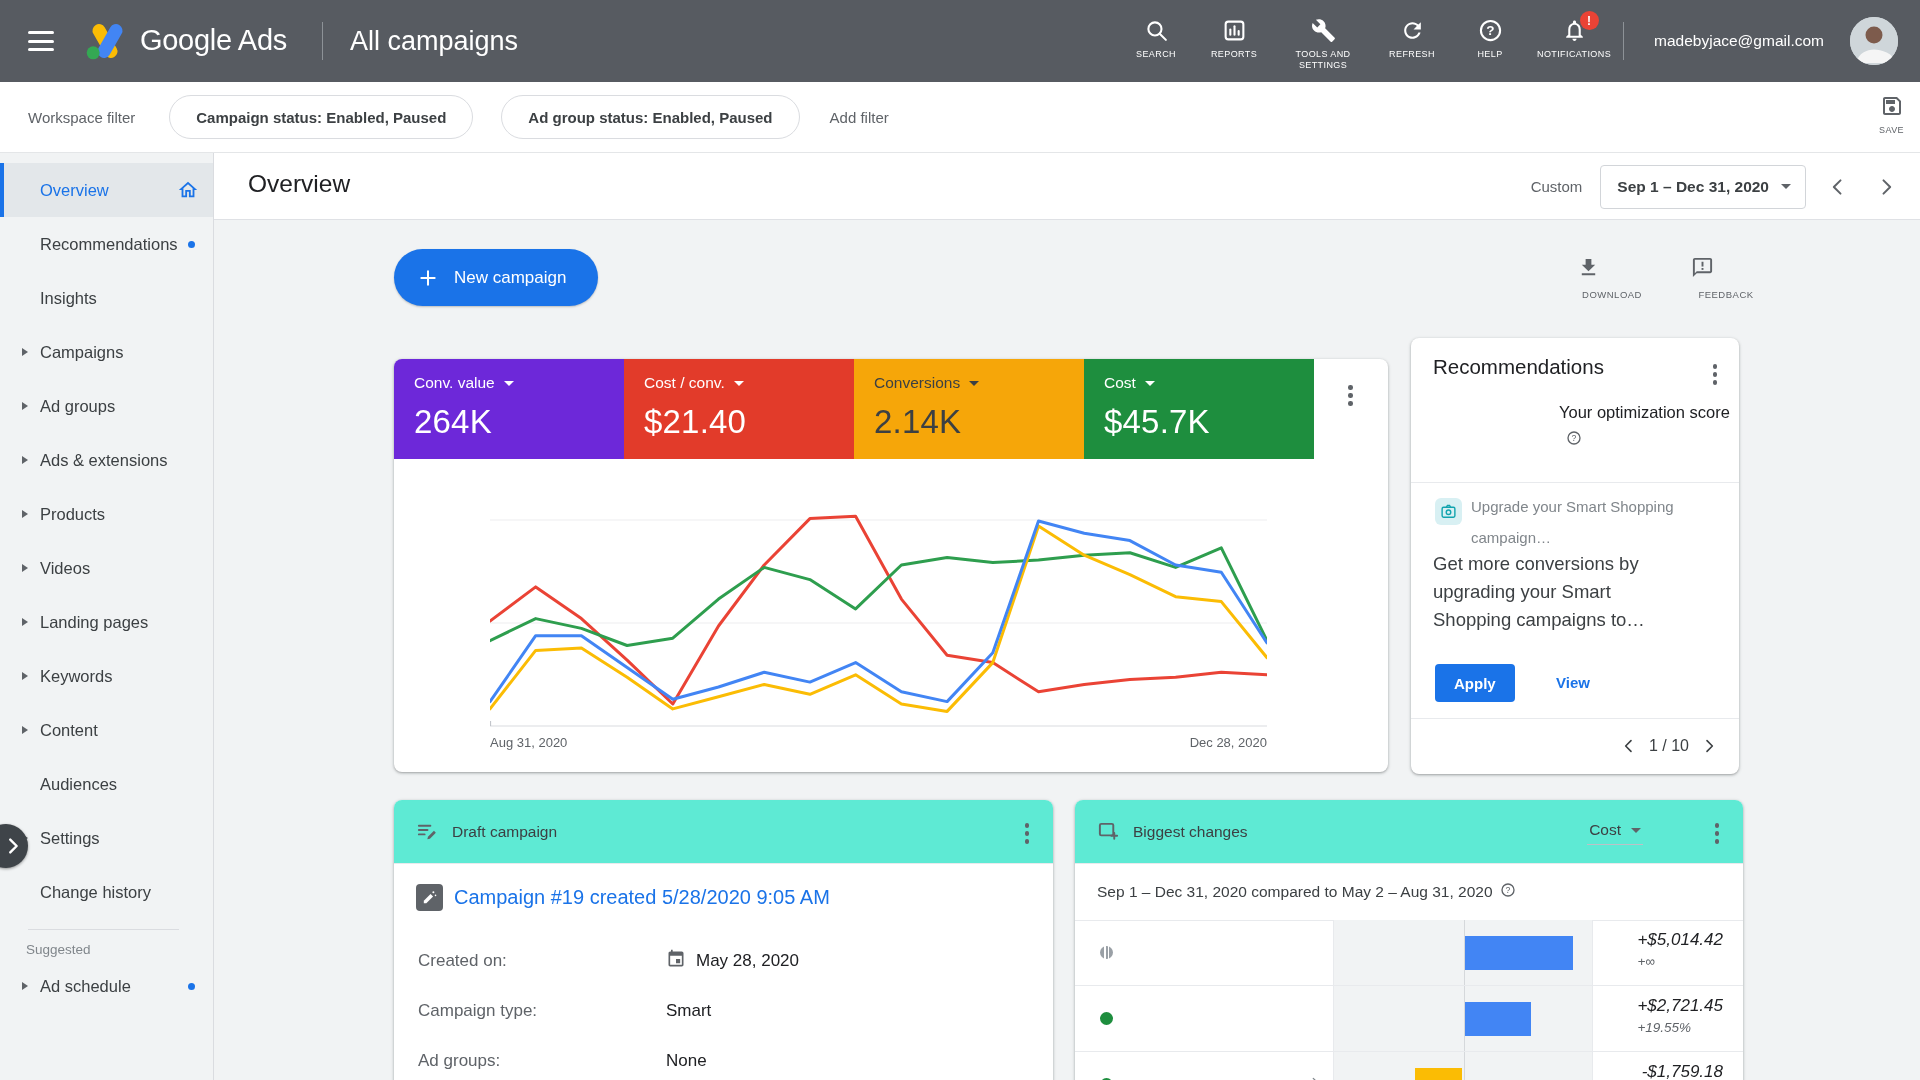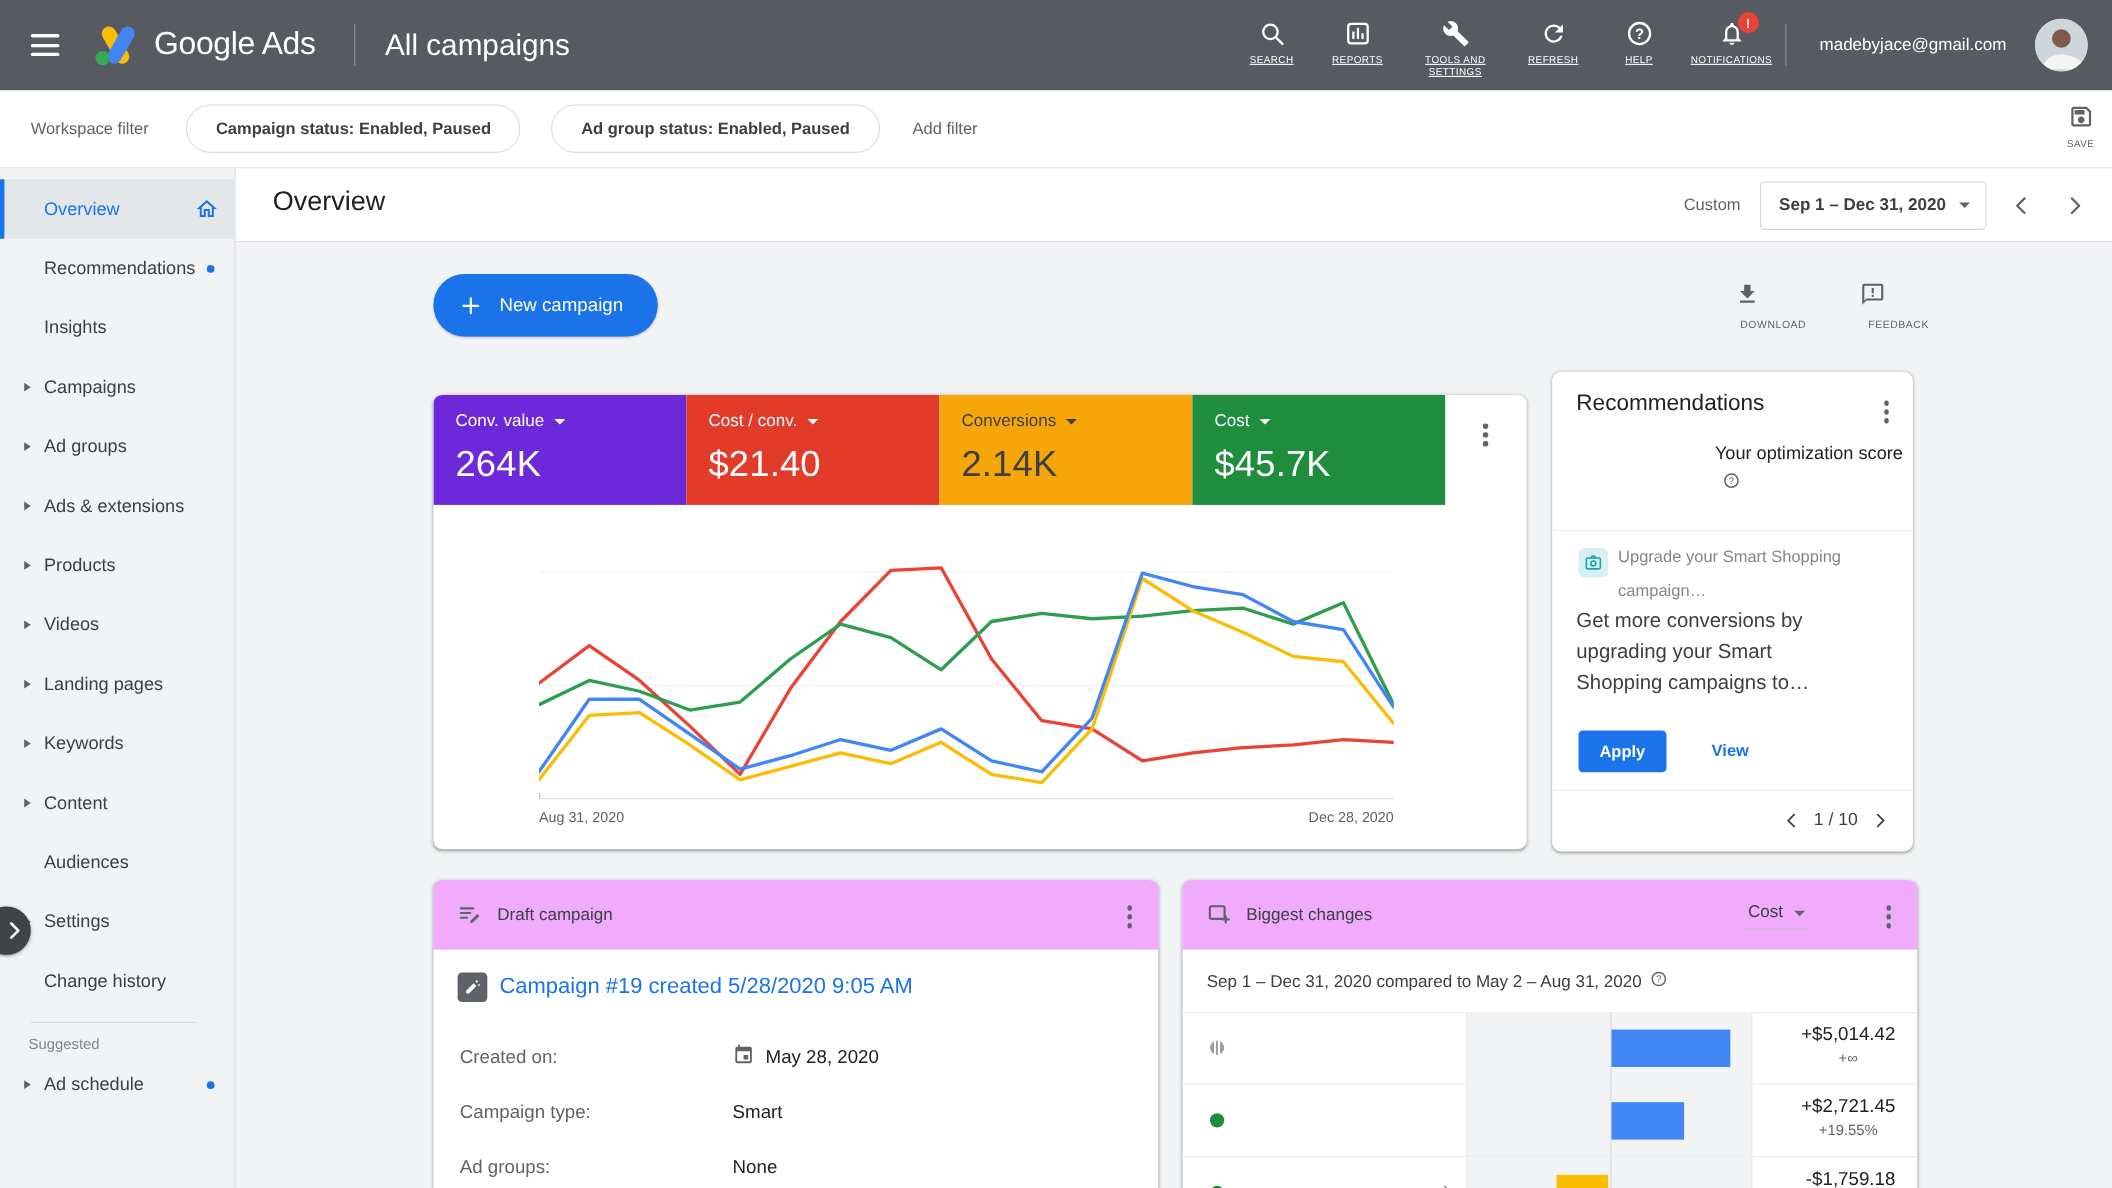--- a/index.html
+++ b/index.html
@@ -13,21 +13,21 @@
   .logo { position:absolute; left:84px; top:21px; }
   .brand { position:absolute; left:140px; top:24px; font-size:29px; color:#fff; font-weight:500; letter-spacing:-.3px; }
   .tb-divider { position:absolute; width:1px; height:38px; top:22px; background:#8d9297; }
   .section-title { position:absolute; left:350px; top:26px; font-size:27px; color:#fff; font-weight:400; }
   .tb-right { position:absolute; right:0; top:0; height:82px; display:flex; align-items:center; }
   .tb-action { position:relative; min-width:78px; max-width:100px; padding:0 8px; display:flex; flex-direction:column; align-items:center; cursor:pointer; }
   .tb-iconwrap { position:relative; height:26px; }
   .tb-icon svg { display:block; }
   .tb-badge { position:absolute; top:-7px; right:-12px; min-width:19px; height:19px; border-radius:50%;
     background:#ea4335; color:#fff; font-size:12px; font-weight:700; display:flex; align-items:center; justify-content:center; }
-  .tb-label { margin-top:5px; font-size:9px; letter-spacing:.4px; color:#fff; text-align:center; line-height:11px; max-width:90px;text-decoration:underline; }
+  .tb-label { margin-top:5px; font-size:9px; letter-spacing:.4px; color:#fff; text-align:center; line-height:11px; max-width:90px; }
   .tb-email { font-size:15.5px; color:#fff; margin:0 26px 0 26px; cursor:pointer; }
   .avatar { width:48px; height:48px; border-radius:50%; overflow:hidden; margin-right:22px; cursor:pointer; background:#dfe3e6; }
 
   
   .filterbar { position:absolute; left:0; top:82px; width:1920px; height:71px; background:#fff;
     border-bottom:1px solid #e4e6e8; display:flex; align-items:center; z-index:10; }
   .wf-label { margin-left:28px; font-size:15px; color:#5f6368; }
   .chips { display:flex; margin-left:34px; gap:28px; }
   .chip { height:44px; border:1px solid #dadce0; border-radius:22px; padding:0 26px; display:flex; align-items:center;
     font-size:15px; font-weight:700; color:#3c4043; background:#fff; cursor:pointer; white-space:nowrap; }
@@ -103,21 +103,21 @@
   .btn-apply { position:absolute; left:24px; top:326px; height:38px; padding:0 19px; background:#1a73e8; color:#fff;
     font-size:15px; font-weight:700; border-radius:4px; display:flex; align-items:center; cursor:pointer; }
   .link-view { position:absolute; left:145px; top:336px; font-size:15px; font-weight:700; color:#1a73e8; cursor:pointer; }
   .pager { position:absolute; right:18px; top:396px; display:flex; align-items:center; gap:8px;
     font-size:16px; color:#3c4043; }
   .pg-btn { cursor:pointer; padding:4px; display:flex; }
 
   
   .draft-card { left:180px; top:580px; width:659px; height:400px; }
   .changes-card { left:861px; top:580px; width:668px; height:400px; }
-  .card-head { position:absolute; left:0; top:0; right:0; height:64px; background:#f0abfc;
+  .card-head { position:absolute; left:0; top:0; right:0; height:64px; background:#5eead4;
     border-bottom:1px solid #e8eaed; border-radius:8px 8px 0 0; }
   .head-icon { position:absolute; left:22px; top:20px; }
   .head-title { position:absolute; left:58px; top:23px; font-size:15.5px; color:#3c4043; }
   .head-menu { position:absolute; right:20px; top:19px; }
   .draft-link-icon { position:absolute; left:22px; top:84px; width:27px; height:27px; border-radius:4px; background:#5f6368;
     display:flex; align-items:center; justify-content:center; }
   .draft-link { position:absolute; left:60px; top:86px; font-size:20px; color:#1a73e8; cursor:pointer; }
   .draft-rows { position:absolute; left:24px; top:136px; right:24px; }
   .draft-row { display:flex; height:50px; align-items:center; font-size:17px; }
   .draft-label { width:248px; color:#5f6368; }
@@ -133,21 +133,21 @@
   .status-dot.enabled { background:#1e8e3e; }
   .status-dot.paused { background:#9aa0a6;
     background-image:linear-gradient(90deg, #9aa0a6 30%, #fff 30%, #fff 44%, #9aa0a6 44%, #9aa0a6 58%, #fff 58%, #fff 72%, #9aa0a6 72%); }
   .chg-chevron { position:absolute; left:233px; top:24px; color:#80868b; }
   .chg-bars { position:absolute; left:258px; top:0; bottom:0; width:260px; background:#f1f3f4;
     border-left:1px solid #e8eaed; border-right:1px solid #e8eaed; }
   .chg-bars:before { content:""; position:absolute; left:130px; top:0; bottom:0; width:1px; background:#d5d8db; }
   .chg-bar { position:absolute; top:16px; height:34px; }
   .chg-bar.right { left:131px; }
   .chg-bar.left { right:130px; }
-  .chg-val { position:absolute; right:20px; top:10px; text-align:center; }
+  .chg-val { position:absolute; right:20px; top:10px; text-align:left;font-style:italic; }
   .chg-val .v { font-size:17px; color:#202124; }
   .chg-val .s { font-size:13.5px; color:#5f6368; margin-top:4px; }
 
   .ic-q { display:inline-block; margin-left:7px; vertical-align:-3px; }
 </style>
 </head>
 <body>
 
 <div class="topbar">
   <div class="hamburger">

